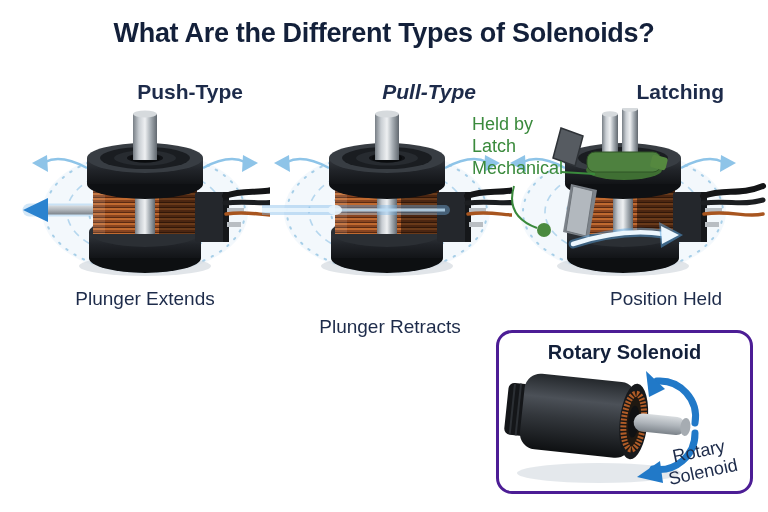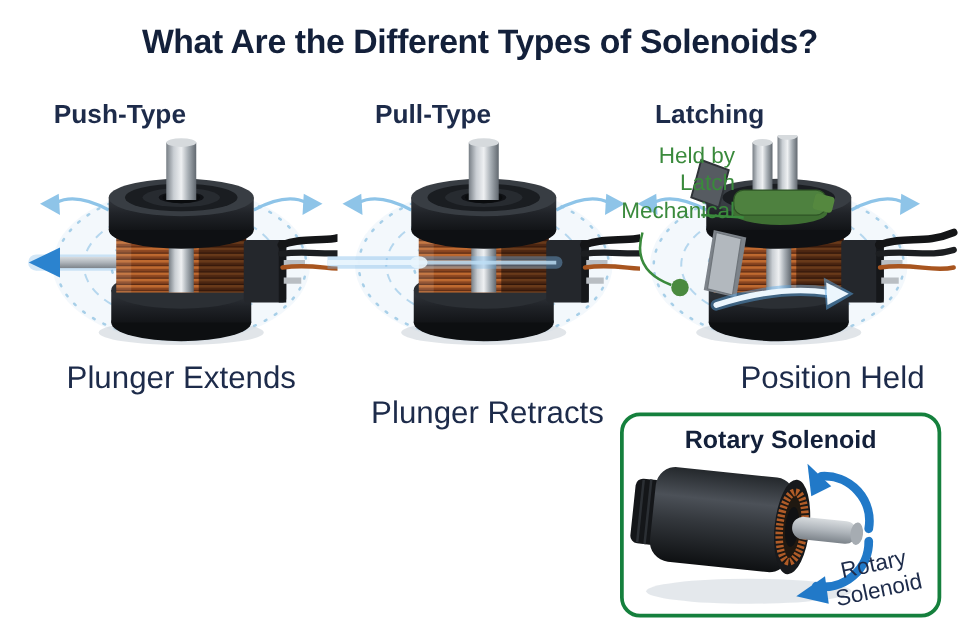--- a/index.html
+++ b/index.html
@@ -8,45 +8,45 @@
     background:#ffffff;
     font-family:"Liberation Sans", sans-serif;
     -webkit-font-smoothing:antialiased;
   }
   .title{
     position:absolute;left:0;top:18px;width:768px;
     text-align:center;font-size:27px;font-weight:800;
     letter-spacing:-0.3px;color:#13203a;margin:0;
   }
   .type-heading{
-    position:absolute;top:80px;width:200px;text-align:left;
+    position:absolute;top:80px;width:200px;text-align:right;
     font-size:21px;font-weight:700;color:#1d2b4a;
   }
   .heading-push{left:43px;}
-  .heading-pull{left:300px;}
+  .heading-pull{left:276px;font-style:italic;}
   .heading-latching{left:524px;}
   .sol-svg{position:absolute;top:108px;}
   .svg-push{left:20px;}
   .svg-pull{left:262px;}
   .svg-latch{left:479px;}
   .caption{
     position:absolute;top:288px;width:200px;text-align:center;
-    font-size:25px;font-weight:500;color:#1d2b4a;
+    font-size:19px;font-weight:500;color:#1d2b4a;
   }
   .caption-push{left:45px;}
   .caption-pull{left:290px;margin-top:28px;}
   .caption-latch{left:566px;}
   .latch-annotation{
     position:absolute;left:472px;top:113px;width:116px;
-    text-align:right;font-size:18px;line-height:22px;
+    text-align:left;font-size:18px;line-height:22px;
     font-weight:500;color:#3a8a3c;z-index:5;
   }
   .rotary-box{
     position:absolute;left:496px;top:330px;width:251px;height:158px;
-    border:3px solid #15803d;border-radius:16px;background:#ffffff;
+    border:3px solid #4c1d95;border-radius:16px;background:#ffffff;
   }
   .rotary-title{
     position:absolute;left:0;top:8px;width:100%;text-align:center;
     font-size:20px;font-weight:700;color:#13203a;
   }
   .rotary-svg{position:absolute;left:0;top:34px;}
   .rotary-rotated-label{
     position:absolute;left:645px;top:441px;width:112px;
     transform:rotate(-12deg);transform-origin:50% 50%;
     text-align:center;font-size:18px;line-height:21px;

